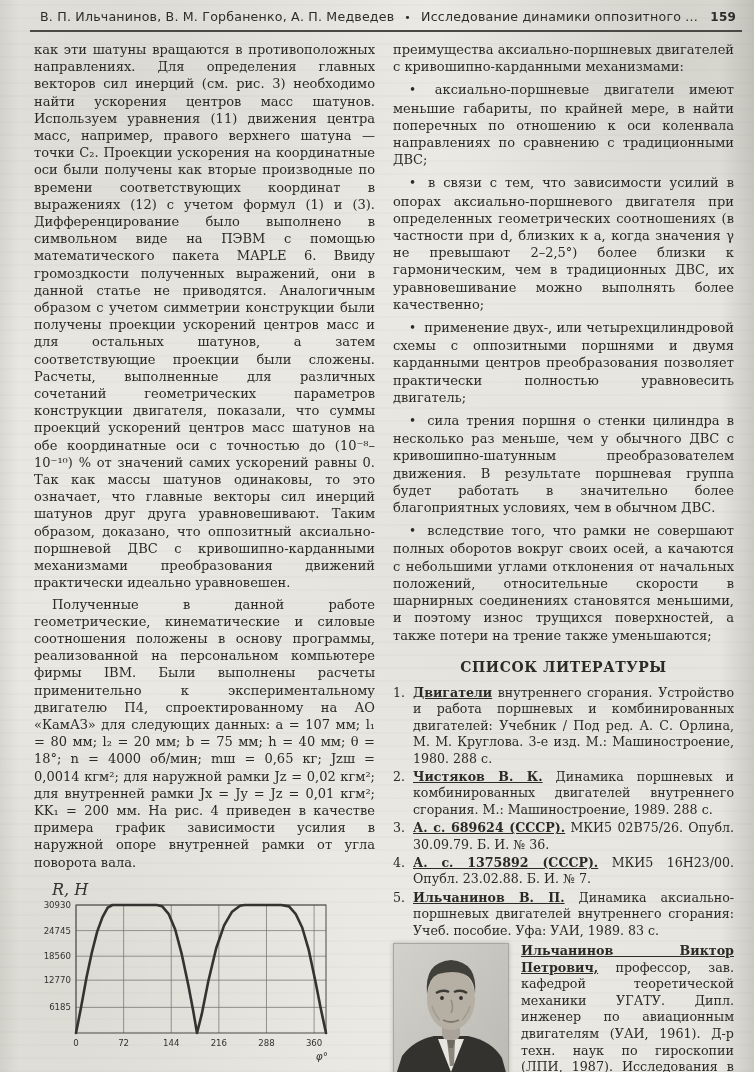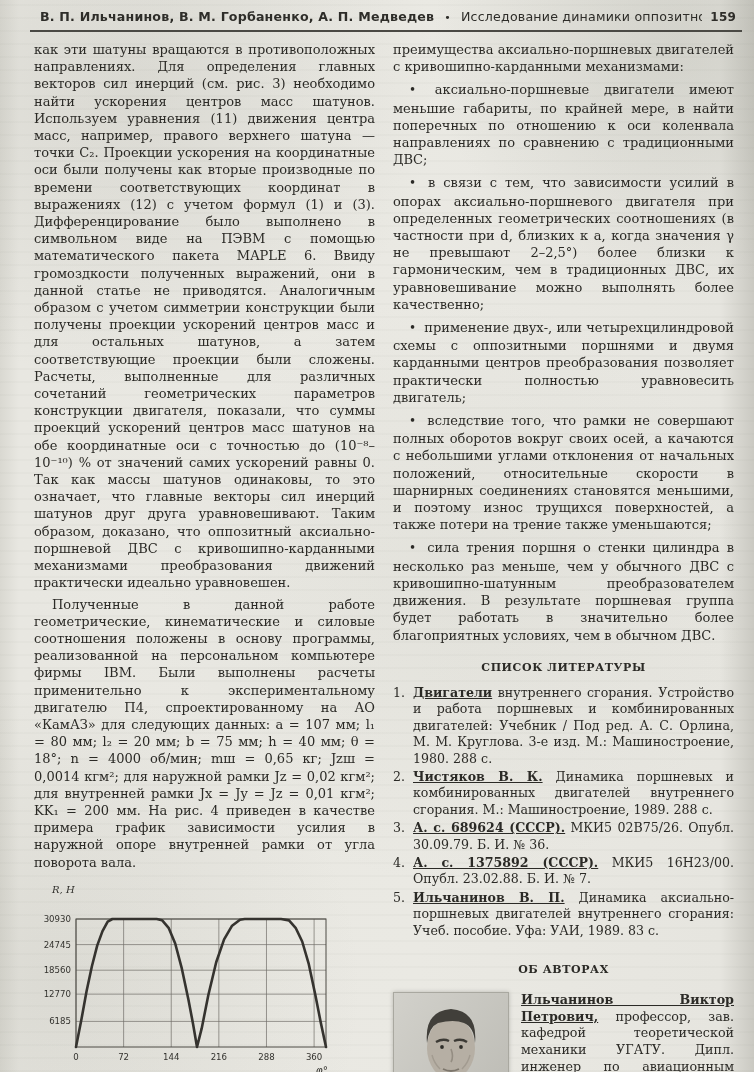--- a/index.html
+++ b/index.html
@@ -26,42 +26,42 @@
     pointer-events:none;
   }
 
   
   .header{
     position:absolute;left:40px;right:18px;top:9px;
     display:flex;align-items:baseline;gap:8px;
     font-family:"DejaVu Sans","Liberation Sans",sans-serif;
     font-size:12.6px;letter-spacing:.2px;color:#2e2d29;white-space:nowrap;
   }
-  .header .authors{font-weight:700;}
+  .header .authors{font-weight:400;}
   .header .sep{font-size:11px;padding:0 2px;}
   .header .running{flex:1 1 auto;overflow:hidden;}
   .header .pageno{font-weight:600;font-size:12px;}
   .header-rule{position:absolute;left:30px;right:12px;top:30px;height:1.5px;background:#4a4944;}
 
   
   .columns{position:absolute;top:41px;left:34px;width:700px;display:flex;gap:18px;}
   .col{width:341px;font-size:13px;line-height:17.2px;text-align:justify;}
   .para{margin:0;}
   .para.indent{text-indent:18px;}
   .para + .para{margin-top:4px;}
 
   
   .figure{margin-top:10px;margin-left:0;width:320px;}
-  .fig-ylabel{font-style:italic;font-size:10px;margin-left:18px;margin-bottom:16px;color:#33322e;}
+  .fig-ylabel{font-style:italic;font-size:16px;margin-left:18px;margin-bottom:2px;color:#33322e;}
 
   
   .bullet-para{margin-top:6px;text-indent:16px;}
   .bullet-glyph{font-size:12px;padding-right:4px;}
   .section-heading{
-    font-weight:bold;text-align:center;font-size:11px;letter-spacing:.6px;
+    font-weight:bold;text-align:center;font-size:14px;letter-spacing:.6px;
     margin-top:15px;margin-bottom:9px;
     font-family:"DejaVu Serif","Liberation Serif",serif;
   }
   .heading-authors{margin-top:22px;margin-bottom:14px;}
   .ref{display:flex;font-size:12.6px;line-height:16.4px;margin-top:2px;}
   .ref-num{flex:0 0 20px;}
   .ref-body{flex:1 1 auto;text-align:justify;}
   .bold{font-weight:bold;text-decoration:underline;}
 
   .author-block{display:flex;gap:12px;margin-top:4px;}
@@ -124,22 +124,22 @@
 
     </div>
 
     <div class="col">
       <p class="para">преимущества аксиально-поршневых двигателей с кривошипно-карданными механизмами:</p>
 
       <div id="bullets">
           <div class="bullet-para"><span class="bullet-glyph">•</span><span> аксиально-поршневые двигатели имеют меньшие габариты, по крайней мере, в найти поперечных по отношению к оси коленвала направлениях по сравнению с традиционными ДВС;</span></div>
           <div class="bullet-para"><span class="bullet-glyph">•</span><span> в связи с тем, что зависимости усилий в опорах аксиально-поршневого двигателя при определенных геометрических соотношениях (в частности при d, близких к a, когда значения γ не превышают 2–2,5°) более близки к гармоническим, чем в традиционных ДВС, их уравновешивание можно выполнять более качественно;</span></div>
           <div class="bullet-para"><span class="bullet-glyph">•</span><span> применение двух-, или четырехцилиндровой схемы с оппозитными поршнями и двумя карданными центров преобразования позволяет практически полностью уравновесить двигатель;</span></div>
+          <div class="bullet-para"><span class="bullet-glyph">•</span><span> сила трения поршня о стенки цилиндра в несколько раз меньше, чем у обычного ДВС с кривошипно-шатунным преобразователем движения. В результате поршневая группа будет работать в значительно более благоприятных условиях, чем в обычном ДВС.</span></div>
           <div class="bullet-para"><span class="bullet-glyph">•</span><span> вследствие того, что рамки не совершают полных оборотов вокруг своих осей, а качаются с небольшими углами отклонения от начальных положений, относительные скорости в шарнирных соединениях становятся меньшими, и поэтому износ трущихся поверхностей, а также потери на трение также уменьшаются;</span></div>
-          <div class="bullet-para"><span class="bullet-glyph">•</span><span> сила трения поршня о стенки цилиндра в несколько раз меньше, чем у обычного ДВС с кривошипно-шатунным преобразователем движения. В результате поршневая группа будет работать в значительно более благоприятных условиях, чем в обычном ДВС.</span></div>
         </div>
 
       <div class="section-heading">СПИСОК ЛИТЕРАТУРЫ</div>
 
       <div id="refs">
           <div class="ref">
             <span class="ref-num">1.</span>
             <span class="ref-body"><span class="bold">Двигатели</span><span> внутреннего сгорания. Устройство и работа поршневых и комбинированных двигателей: Учебник / Под ред. А. С. Орлина, М. М. Круглова. 3-е изд. М.: Машиностроение, 1980. 288 с.</span></span>
           </div>
           <div class="ref">
@@ -153,21 +153,20 @@
           <div class="ref">
             <span class="ref-num">4.</span>
             <span class="ref-body"><span class="bold">А. с. 1375892 (СССР).</span><span> МКИ5 16Н23/00. Опубл. 23.02.88. Б. И. № 7.</span></span>
           </div>
           <div class="ref">
             <span class="ref-num">5.</span>
             <span class="ref-body"><span class="bold">Ильчанинов В. П.</span><span> Динамика аксиально-поршневых двигателей внутреннего сгорания: Учеб. пособие. Уфа: УАИ, 1989. 83 с.</span></span>
           </div>
         </div>
 
-      <div class="section-heading heading-authors">ОБ АВТОРАХ</div>
 
       <div class="author-block">
         <svg class="author-photo" viewBox="0 0 114 150">
           <defs>
             <linearGradient id="bgph" x1="0" y1="0" x2="1" y2="1">
               <stop offset="0" stop-color="#d2d1cb"></stop>
               <stop offset="1" stop-color="#b9b8b1"></stop>
             </linearGradient>
           </defs>
           <rect x="0" y="0" width="114" height="150" fill="url(#bgph)"></rect>

